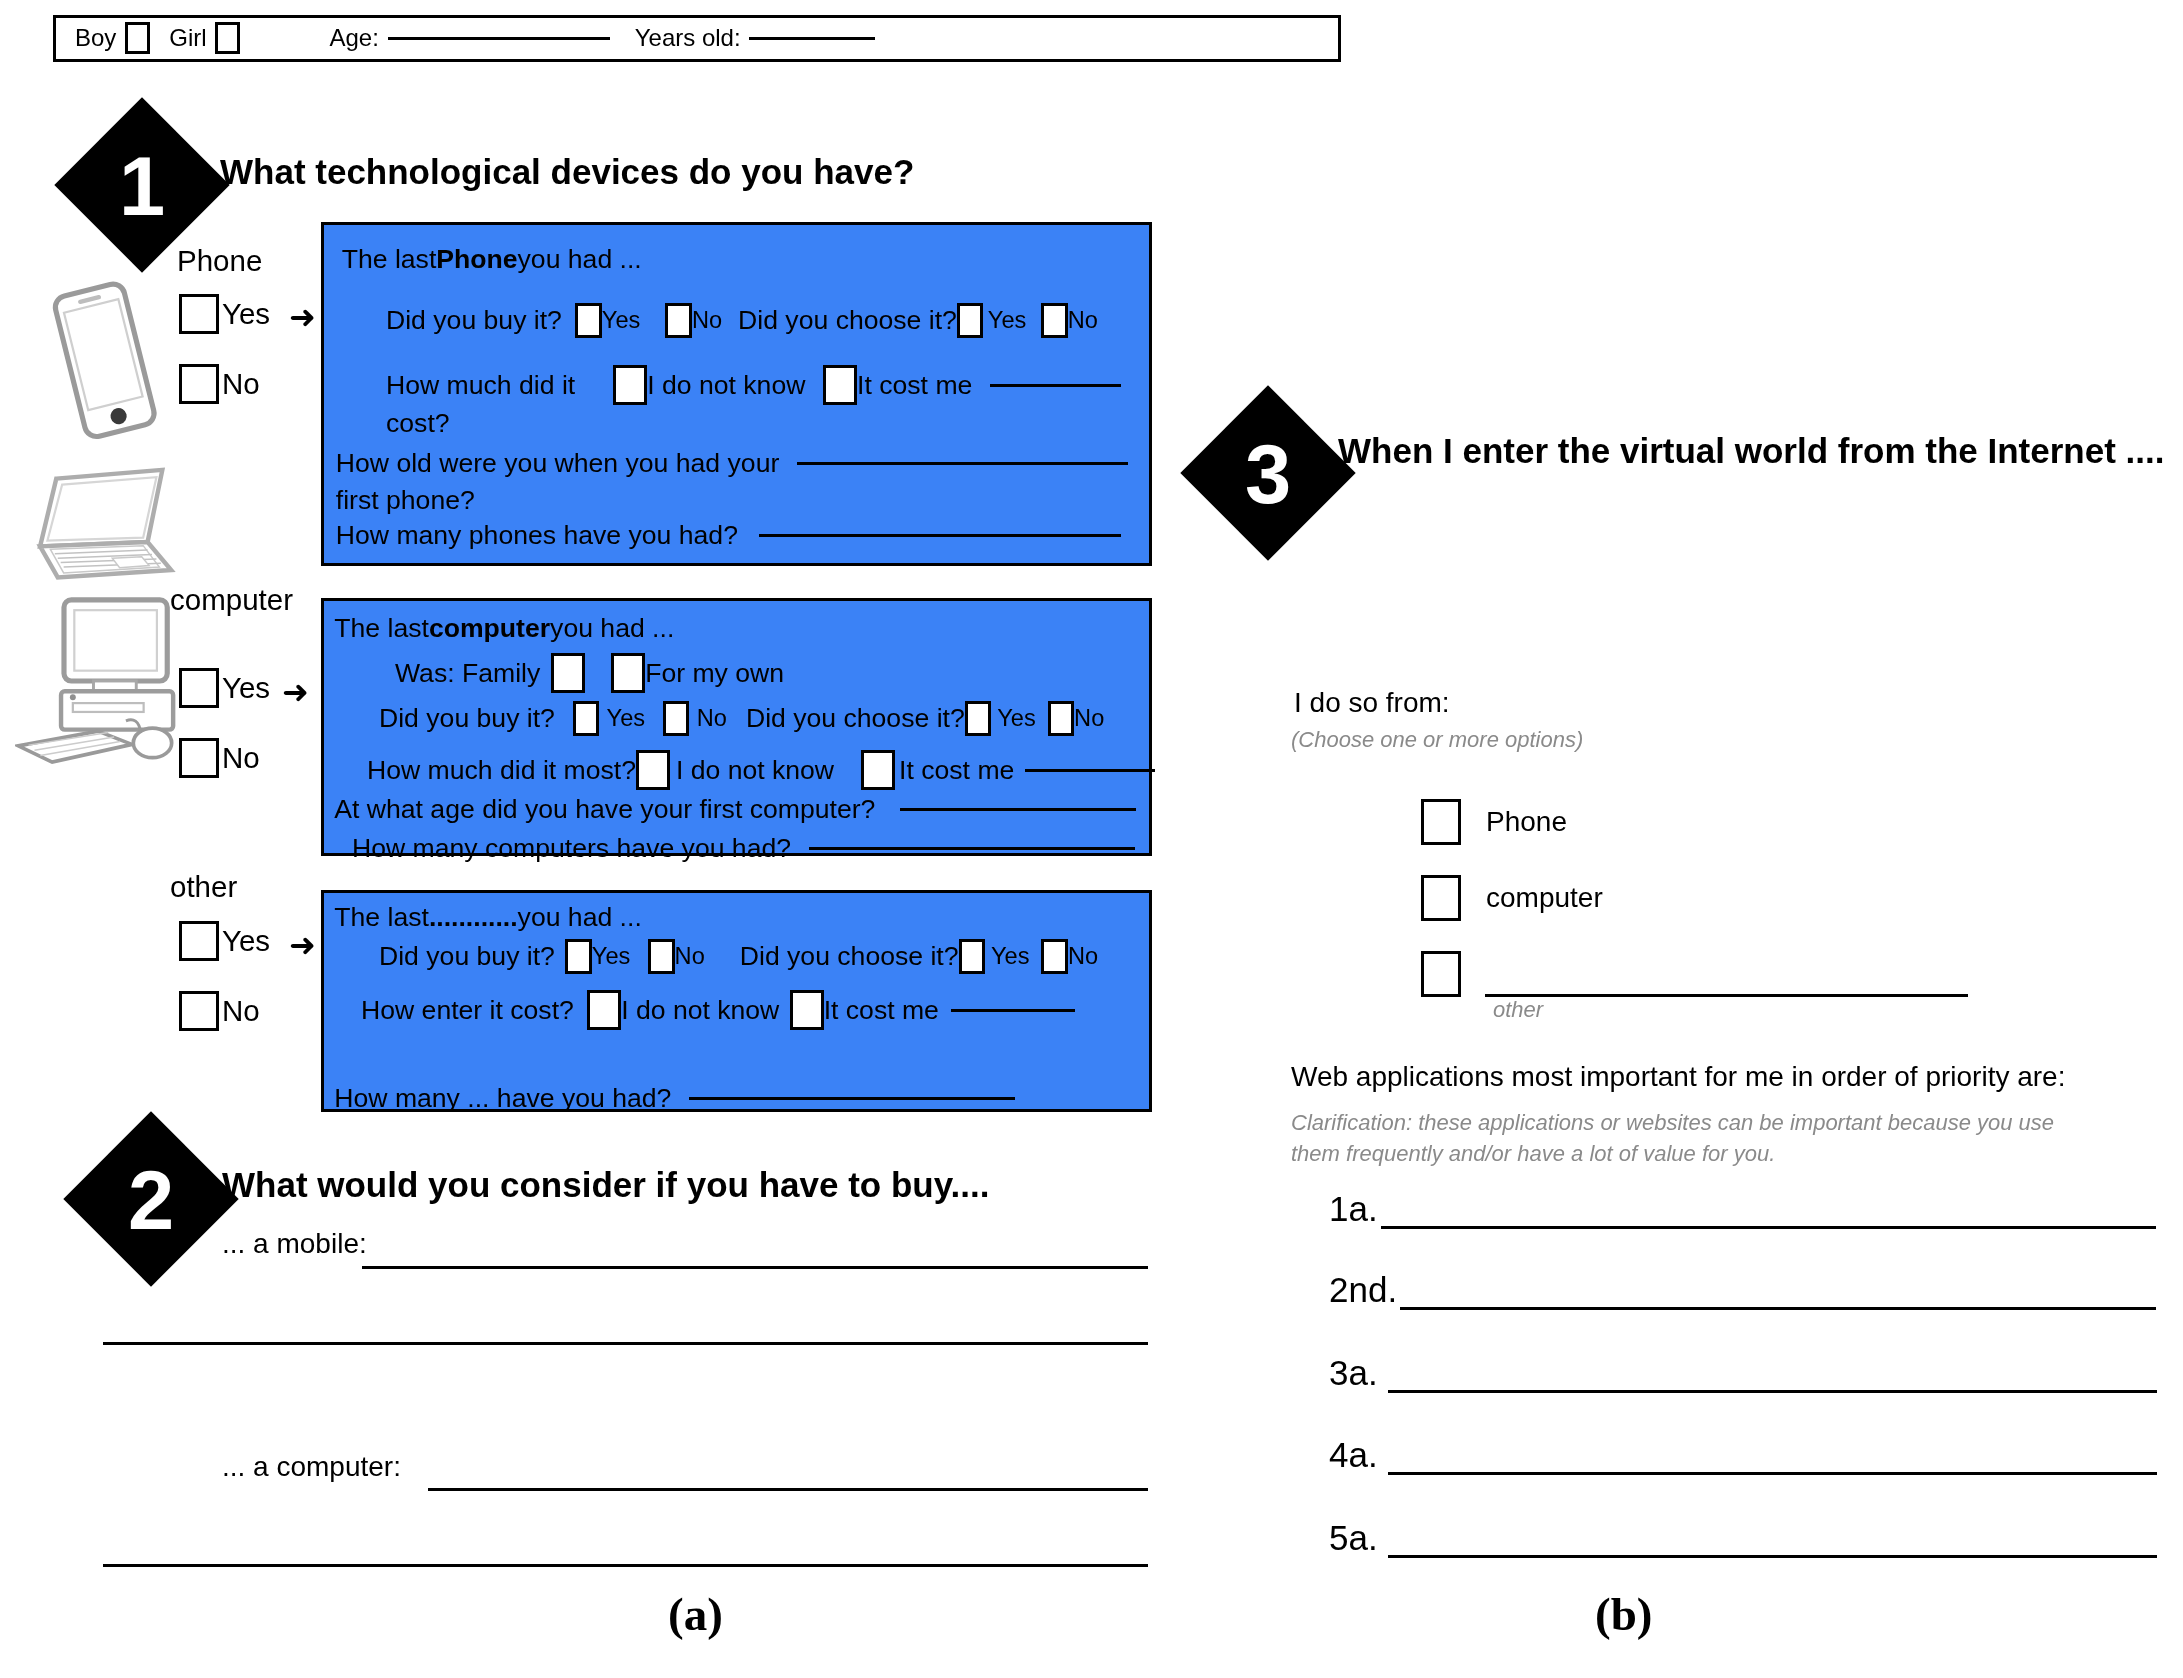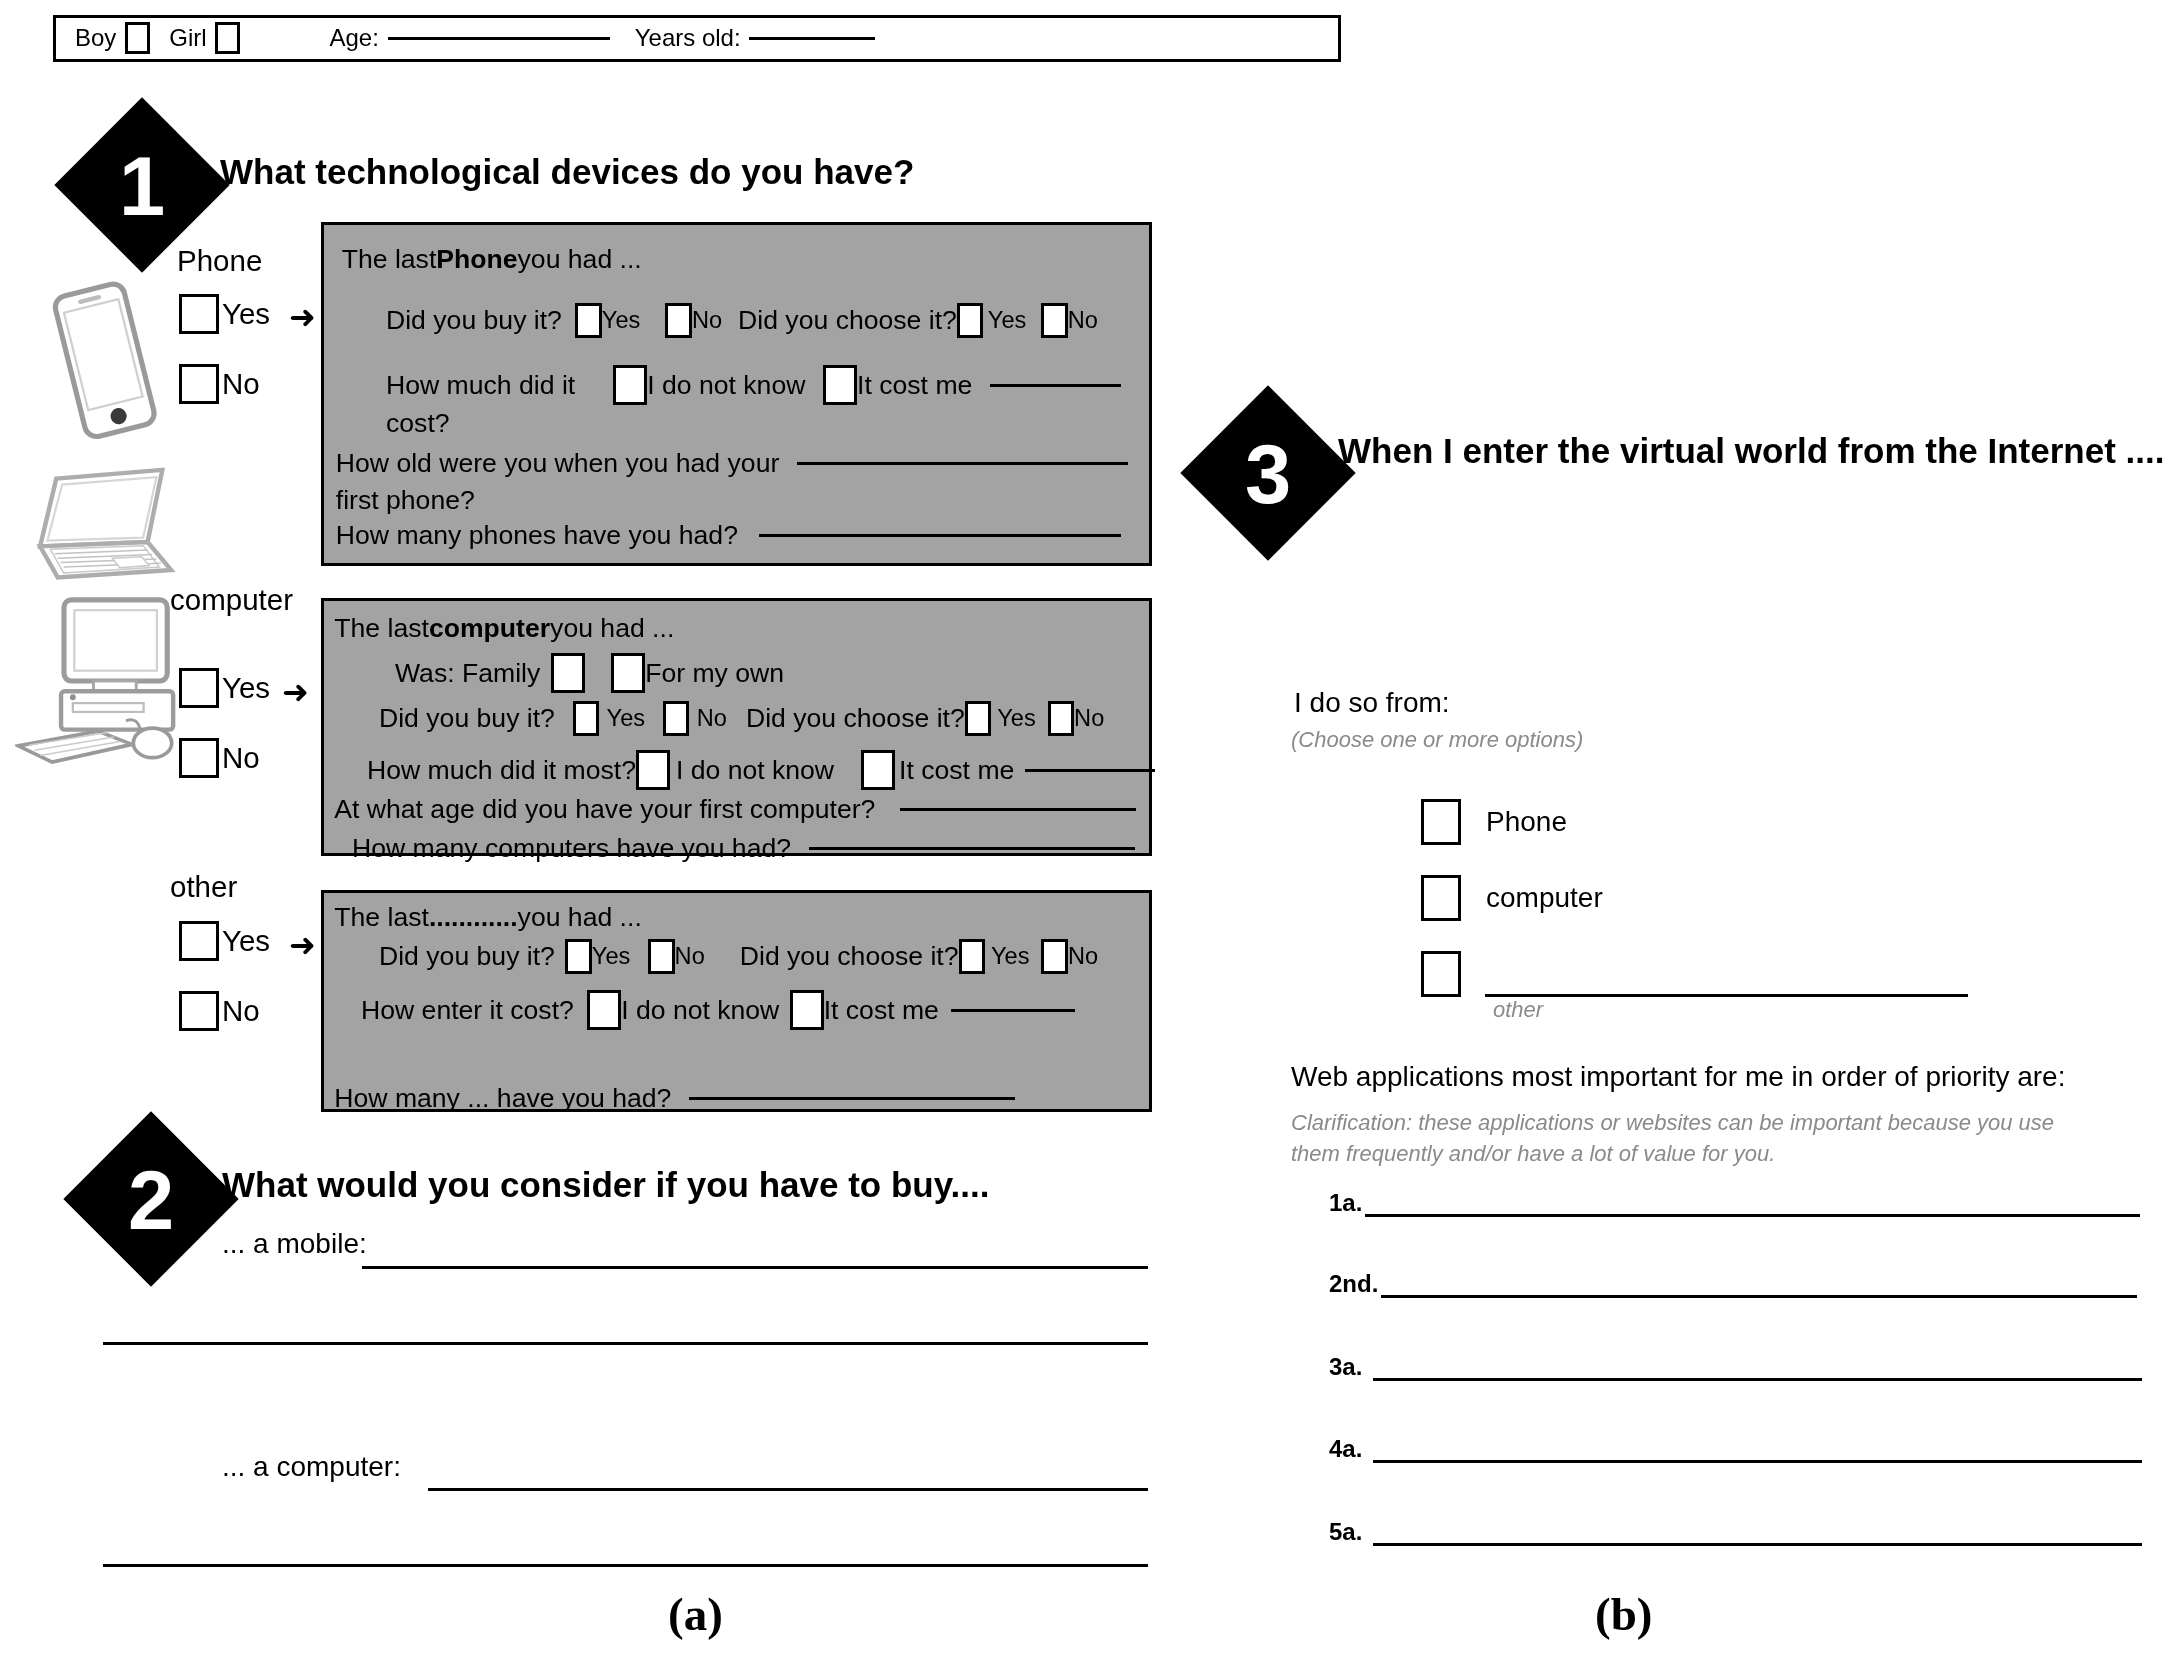--- a/index.html
+++ b/index.html
@@ -91,42 +91,42 @@
   }
 
   
   .dev-art { position: absolute; }
 
   
   .qbox {
     position: absolute;
     border: 3.7px solid #000;
     box-sizing: border-box;
-    background: #a3a3a3;
+    background: #3b82f6;
   }
   .qline { position: absolute; font-size: 26.6px; white-space: nowrap; display: flex; align-items: center; }
   .qline b { font-weight: bold; }
 
   
   .s2-label { position: absolute; font-size: 28px; }
   .s2-rule { position: absolute; border-bottom: 3.7px solid #000; }
 
   
   .b-text { position: absolute; font-size: 28px; white-space: nowrap; }
   .b-note {
     position: absolute;
     font-size: 22px;
     font-style: italic;
     color: #8a8a8a;
   }
   .b-opt { position: absolute; display: flex; align-items: center; }
   .b-opt .cbox { width: 40px; height: 46px; }
   .b-opt .b-opt-label { font-size: 28px; margin-left: 25px; }
   .b-item { position: absolute; display: flex; align-items: flex-end; }
-  .b-item .b-item-num { font-size: 24px; font-weight: bold; }
+  .b-item .b-item-num { font-size: 35px; font-weight: normal; }
   .b-item .b-item-rule { border-bottom: 3.7px solid #000; margin-left: 3px; }
 
   
   .fig-cap {
     position: absolute;
     font-size: 47px;
     font-weight: bold;
     font-family: "Liberation Serif", serif;
   }
 </style>

